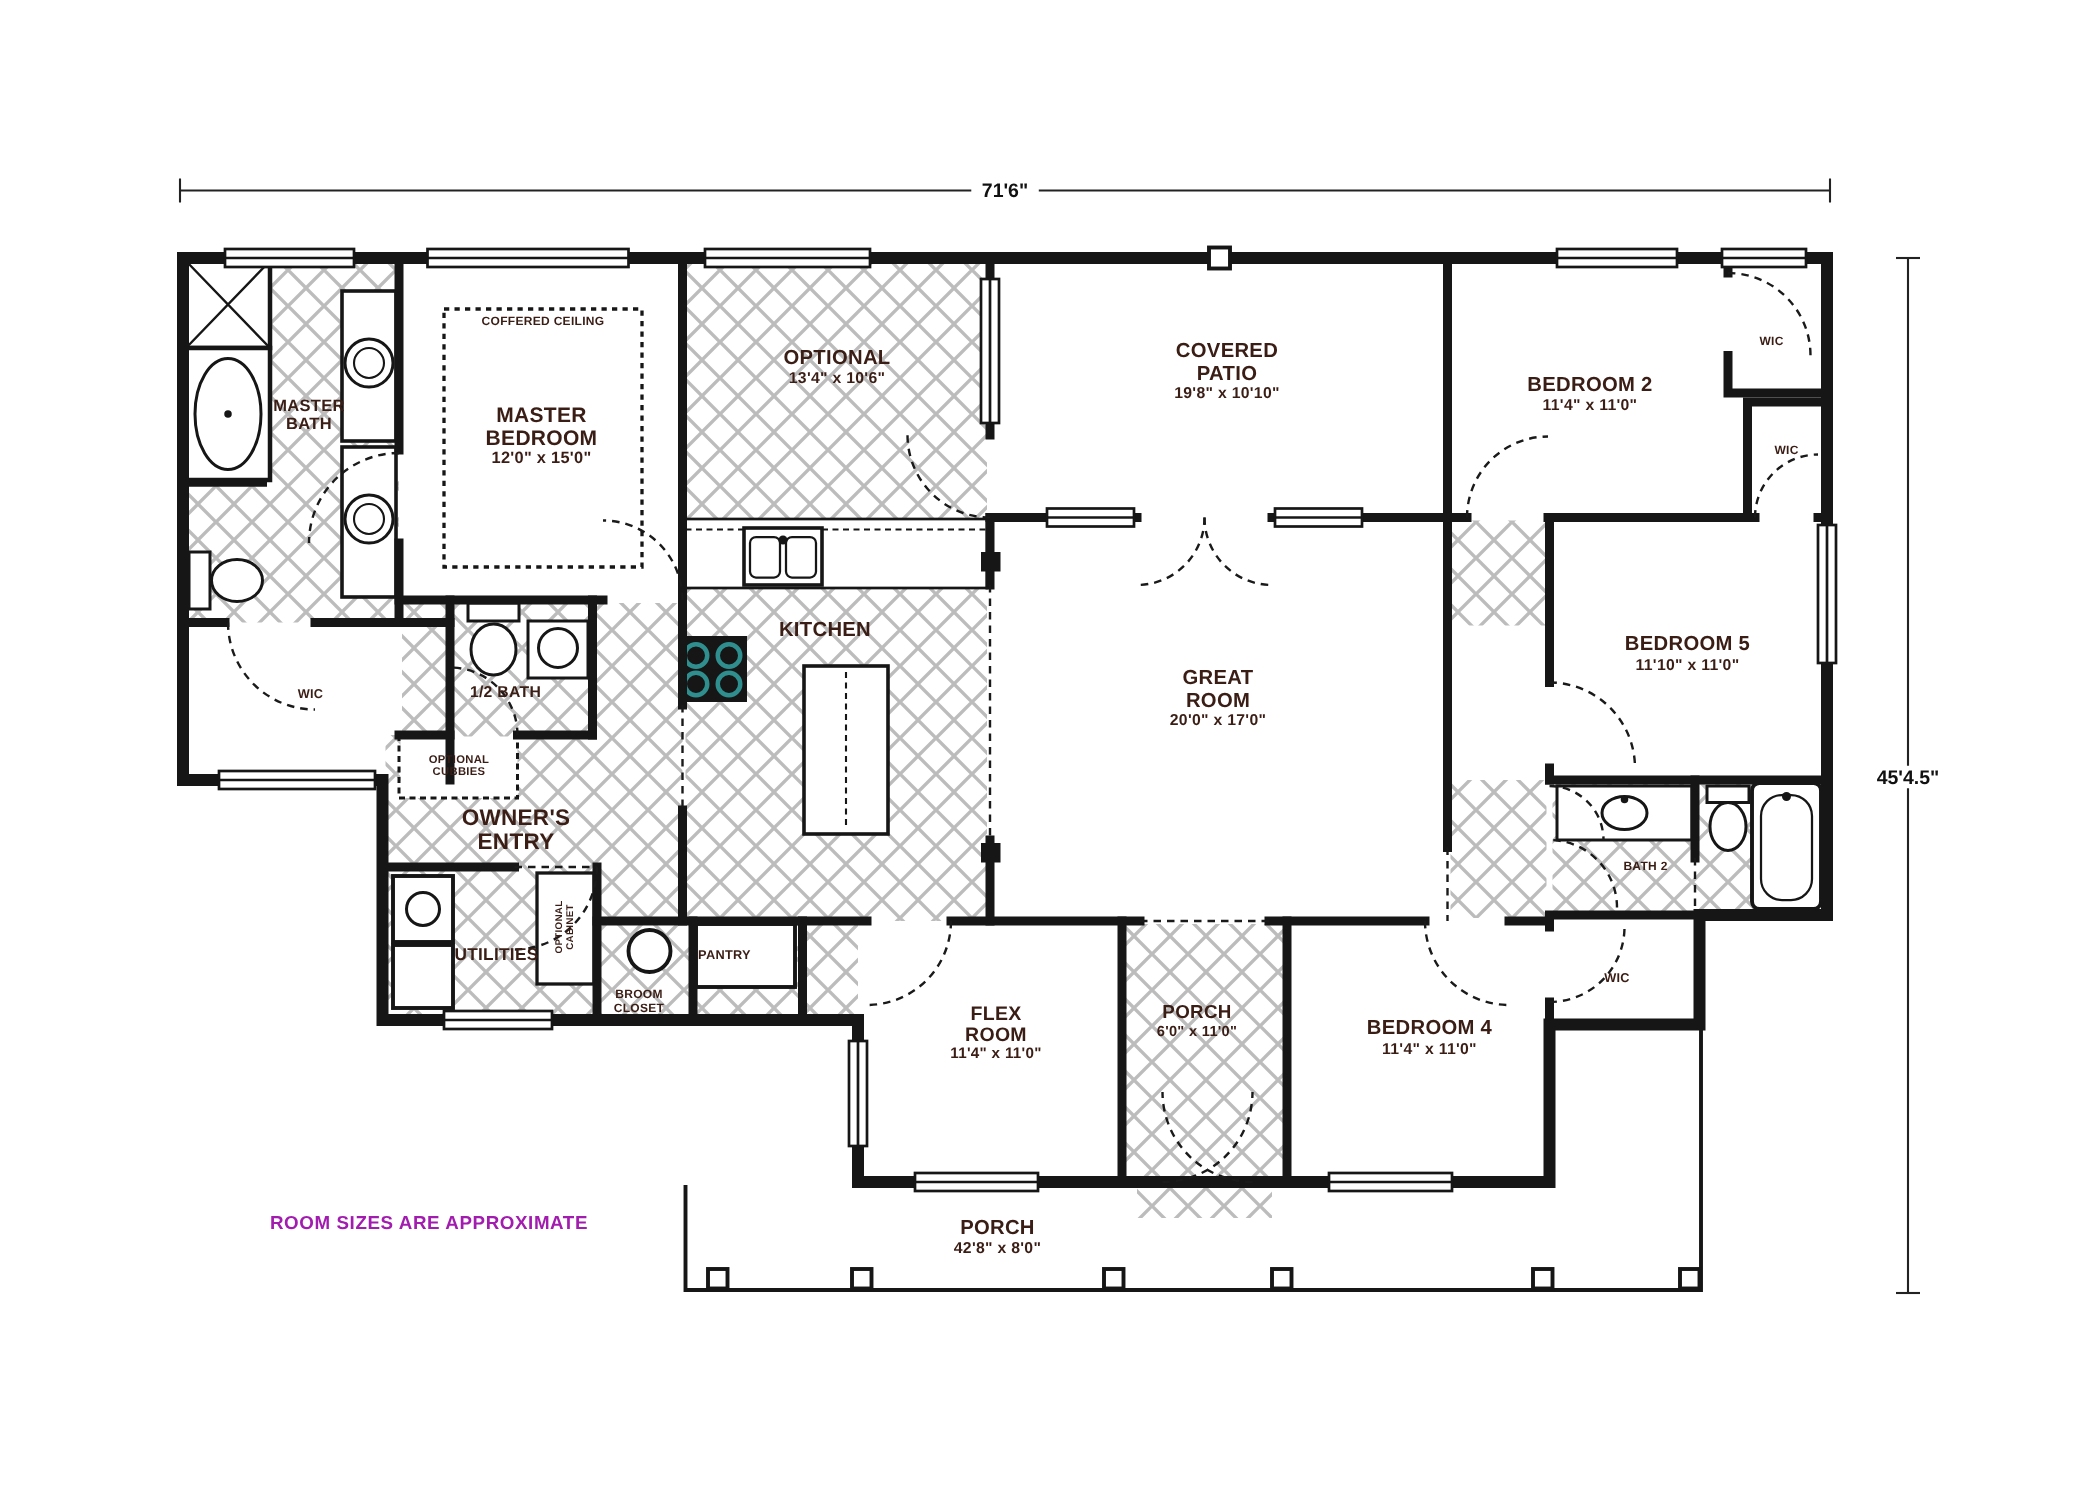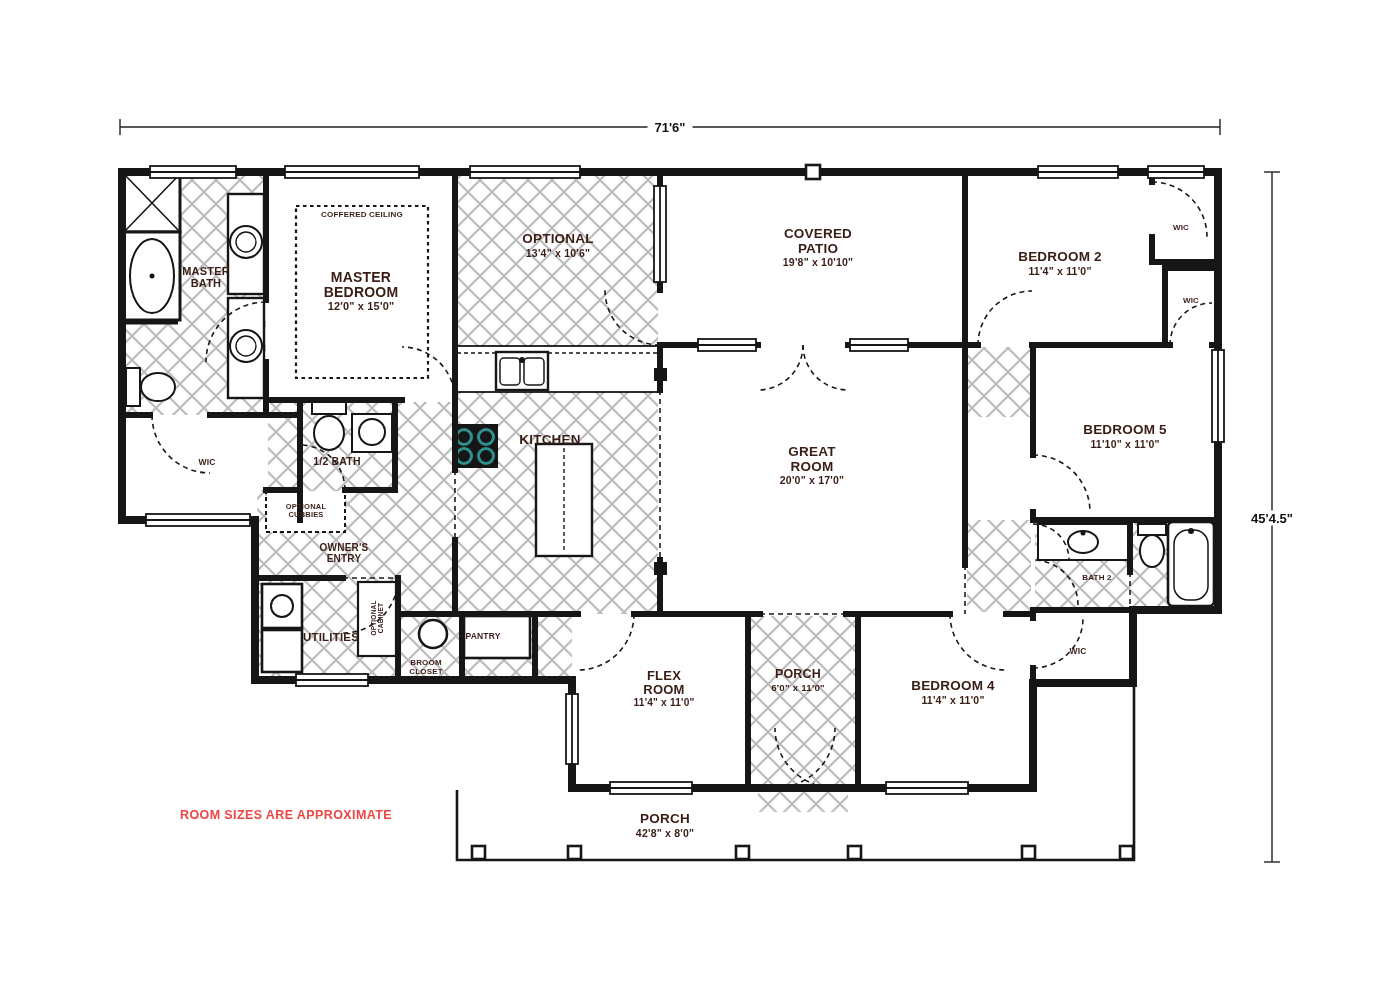--- a/index.html
+++ b/index.html
@@ -6,21 +6,21 @@
   #stage{position:relative;width:1400px;height:1002px;background:#ffffff;overflow:hidden;
          font-family:"Liberation Sans",sans-serif;}
   #plan-svg{position:absolute;left:0;top:0;}
   .lbl{position:absolute;transform:translate(-50%,-50%);text-align:center;
        color:#3a1d15;font-weight:bold;line-height:1.08;letter-spacing:.2px;z-index:5;}
   .lbl .nm{display:block;white-space:pre-line;}
   .lbl .sz{display:block;white-space:pre-line;font-size:.78em;margin-top:1px;}
   .lbl.vert{transform:translate(-50%,-50%) rotate(-90deg);}
   .dim{position:absolute;transform:translate(-50%,-50%);color:#111;font-weight:bold;
        background:#fff;padding:0 7px;z-index:6;white-space:nowrap;}
-  .note{position:absolute;transform:translate(-50%,-50%);color:#ef4444;font-weight:bold;
+  .note{position:absolute;transform:translate(-50%,-50%);color:#a21caf;font-weight:bold;
         letter-spacing:.4px;z-index:6;white-space:nowrap;padding-left:28px;}
 </style>
 </head>
 <body>
 
 <div id="stage">
 
 <svg id="plan-svg" width="1400" height="1002" viewBox="0 0 1400 1002">
   <defs>
     <pattern id="hatch" width="24" height="24" patternUnits="userSpaceOnUse">
@@ -267,39 +267,39 @@
 <div class="lbl" style="left:1181px;top:228px;font-size:8px;">
   <span class="nm">WIC</span>
 </div>
 <div class="lbl" style="left:1191px;top:301px;font-size:8px;">
   <span class="nm">WIC</span>
 </div>
 <div class="lbl" style="left:1125px;top:436px;font-size:13.5px;">
   <span class="nm">BEDROOM 5</span>
   <span class="sz">11'10" x 11'0"</span>
 </div>
-<div class="lbl" style="left:550px;top:420px;font-size:13.5px;margin-top:20px;">
+<div class="lbl" style="left:550px;top:420px;font-size:13.5px;">
   <span class="nm">KITCHEN</span>
 </div>
 <div class="lbl" style="left:812px;top:466px;font-size:13.5px;">
   <span class="nm">GREAT
 ROOM</span>
   <span class="sz">20'0" x 17'0"</span>
 </div>
 <div class="lbl" style="left:207px;top:463px;font-size:8.5px;">
   <span class="nm">WIC</span>
 </div>
 <div class="lbl" style="left:337px;top:462px;font-size:10.5px;">
   <span class="nm">1/2 BATH</span>
 </div>
 <div class="lbl" style="left:306px;top:511px;font-size:7.5px;">
   <span class="nm">OPTIONAL
 CUBBIES</span>
 </div>
-<div class="lbl" style="left:344px;top:554px;font-size:10px;">
+<div class="lbl" style="left:344px;top:554px;font-size:15px;">
   <span class="nm">OWNER'S
 ENTRY</span>
 </div>
 <div class="lbl" style="left:331px;top:637px;font-size:11.5px;">
   <span class="nm">UTILITIES</span>
 </div>
 <div class="lbl vert" style="left:377px;top:618px;font-size:6.5px;">
   <span class="nm">OPTIONAL
 CABINET</span>
 </div>

